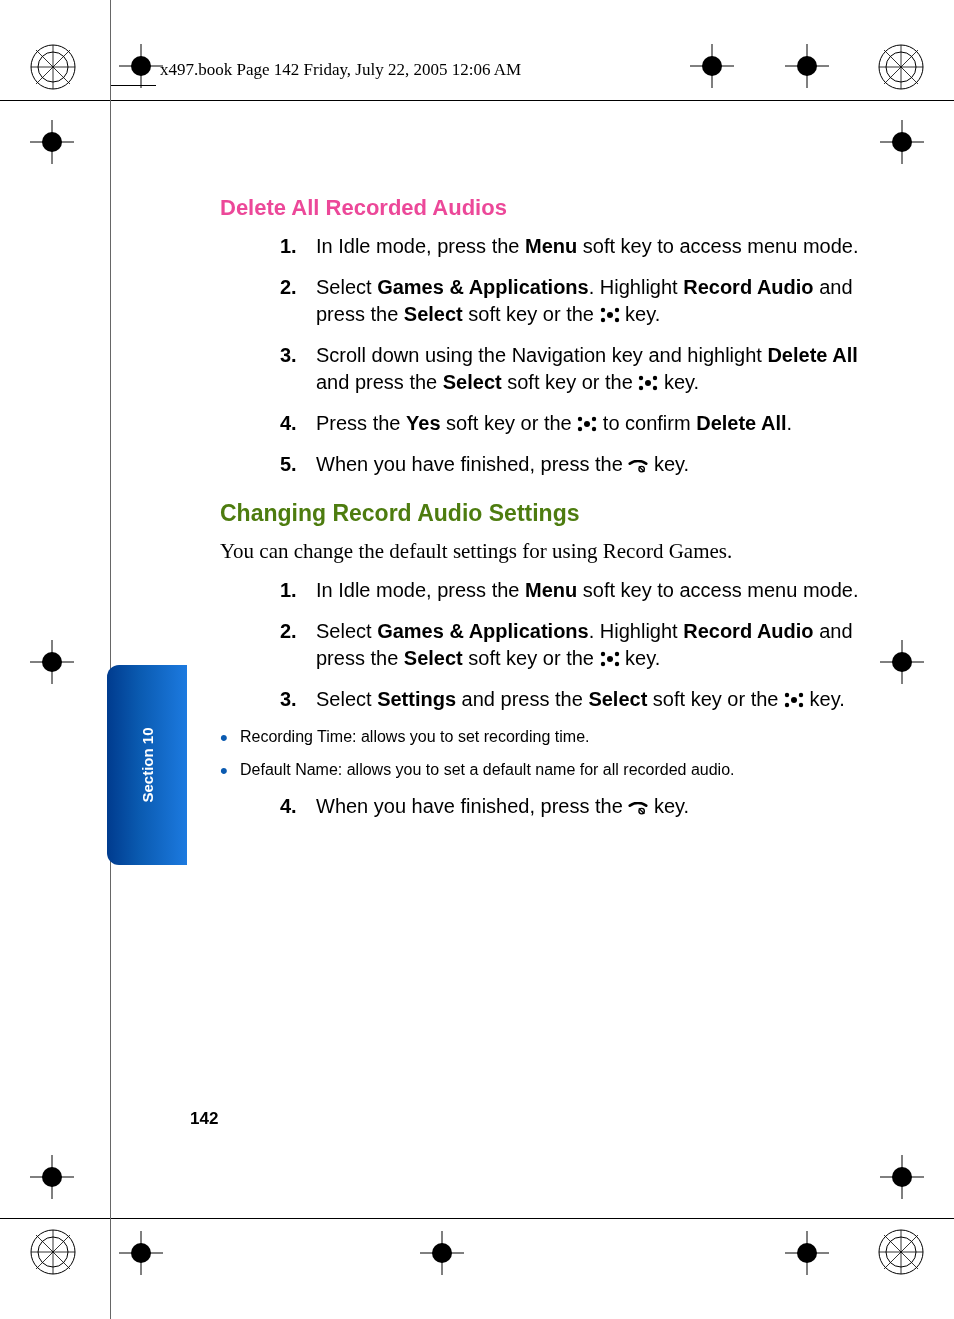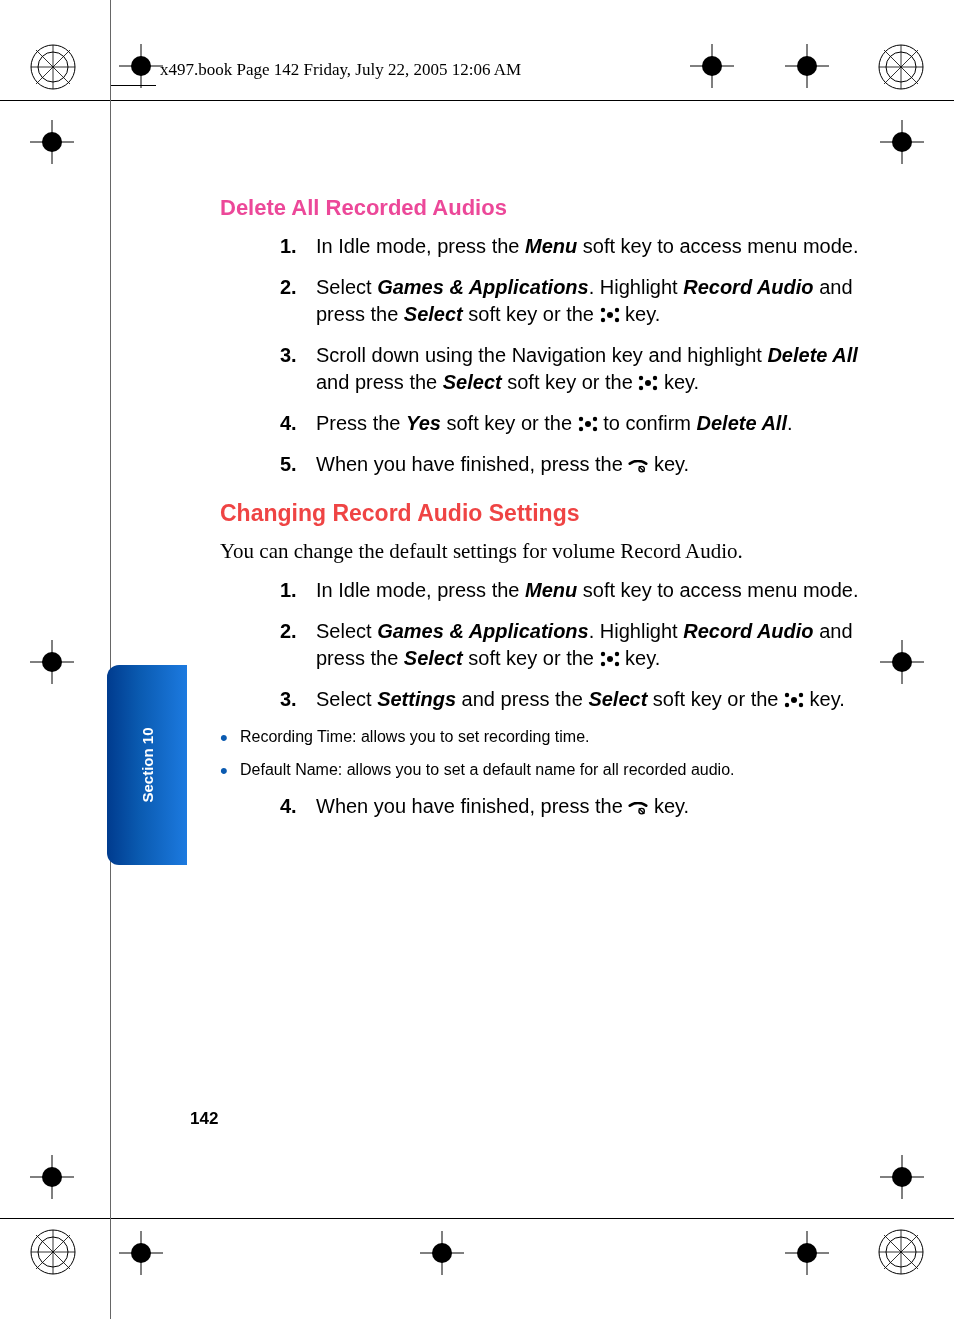--- a/index.html
+++ b/index.html
@@ -81,21 +81,21 @@
   font-weight: bold;
   font-family: 'Arial Narrow', Arial, sans-serif;
   font-stretch: condensed;
 }
 .h-sub {
   font-size: 22px;
   margin: 0 0 12px 0;
 }
 .h-sec {
   font-size: 23px;
-  color: #ef4444;
+  color: #4d7c0f;
   font-weight: bold;
   font-family: 'Arial Narrow', Arial, sans-serif;
   font-stretch: condensed;
   margin: 22px 0 10px 0;
 }
 .intro {
   font-family: Georgia, 'Times New Roman', serif;
   font-size: 21px;
   line-height: 1.35;
   margin: 0 0 12px 0;
@@ -114,21 +114,21 @@
   font-family: 'Arial Narrow', Arial, sans-serif;
   font-stretch: condensed;
 }
 ol.steps > li .num {
   position: absolute;
   left: 0;
   top: 0;
   font-weight: bold;
   font-family: 'Arial Narrow', Arial, sans-serif;
 }
-.b { font-weight: bold; font-style: italic; }
+.b { font-weight: bold; }
 .sub-note {
   margin-top: 10px;
 }
 
 ul.bullets {
   list-style: none;
   padding: 0;
   margin: 8px 0 4px 0;
 }
 ul.bullets > li {
@@ -364,21 +364,21 @@
         <span class="num">5.</span>
         <span>When you have finished, press the </span><span class="key-icon"><svg viewBox="0 0 22 14">
               <path d="M2 4 Q11 -2 20 4" fill="none" stroke="#000" stroke-width="3" stroke-linecap="round"></path>
               <circle cx="15" cy="10" r="3" fill="none" stroke="#000" stroke-width="1.5"></circle>
               <line x1="12" y1="7" x2="18" y2="13" stroke="#000" stroke-width="1.5"></line>
             </svg></span><span> key.</span>
       </li>
     </ol>
 
     <h3 class="h-sec">Changing Record Audio Settings</h3>
-    <p class="intro">You can change the default settings for volume Record Audio.</p>
+    <p class="intro">You can change the default settings for using Record Games.</p>
 
     <ol class="steps">
       <li>
         <span class="num">1.</span>
         <span> In Idle mode, press the </span><span class="b">Menu</span><span> soft key to access menu mode.</span>
       </li>
       <li>
         <span class="num">2.</span>
         <span>Select </span><span class="b">Games &amp; Applications</span><span>. Highlight </span><span class="b">Record Audio</span><span> and press the </span><span class="b">Select</span><span> soft key or the </span><span class="key-icon"><svg viewBox="0 0 20 16">
               <circle cx="10" cy="8" r="3" fill="#000"></circle>

